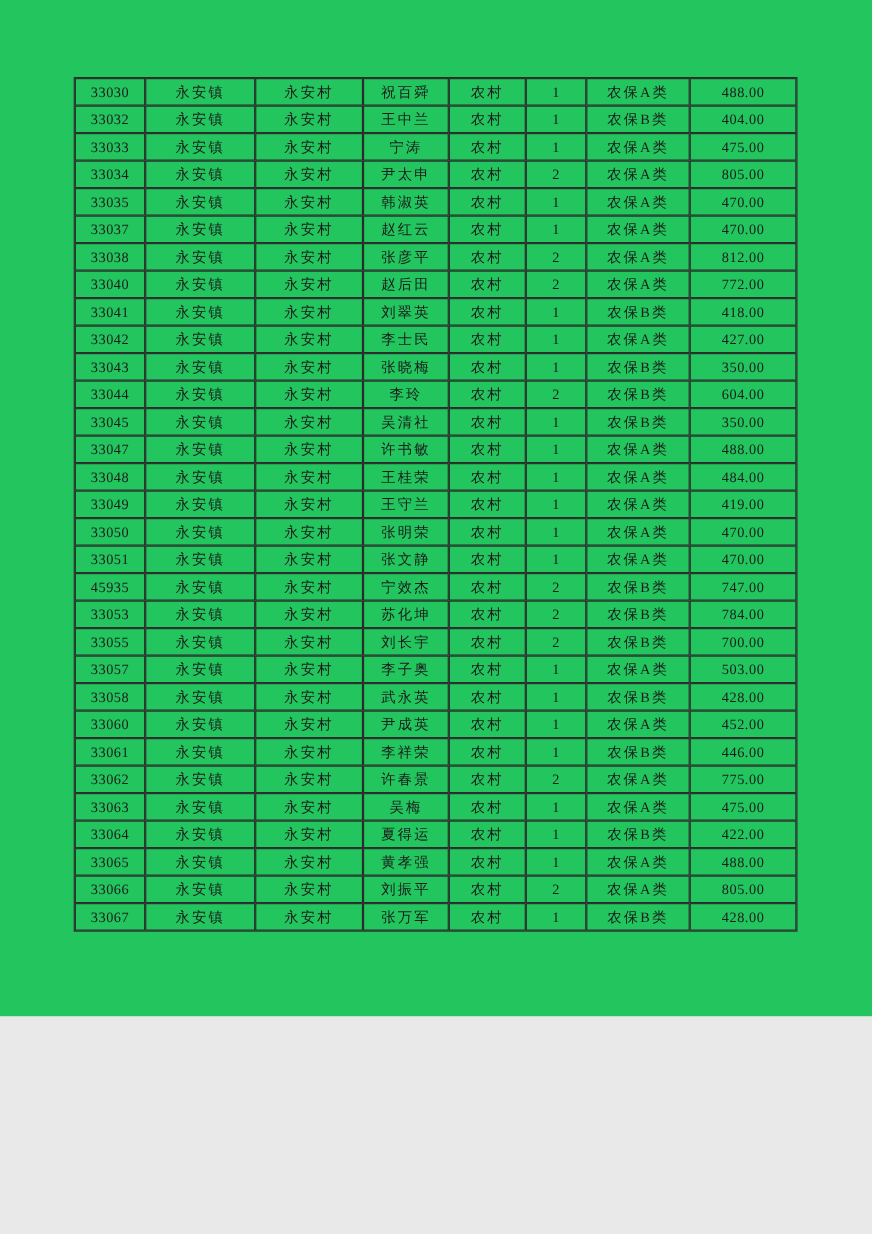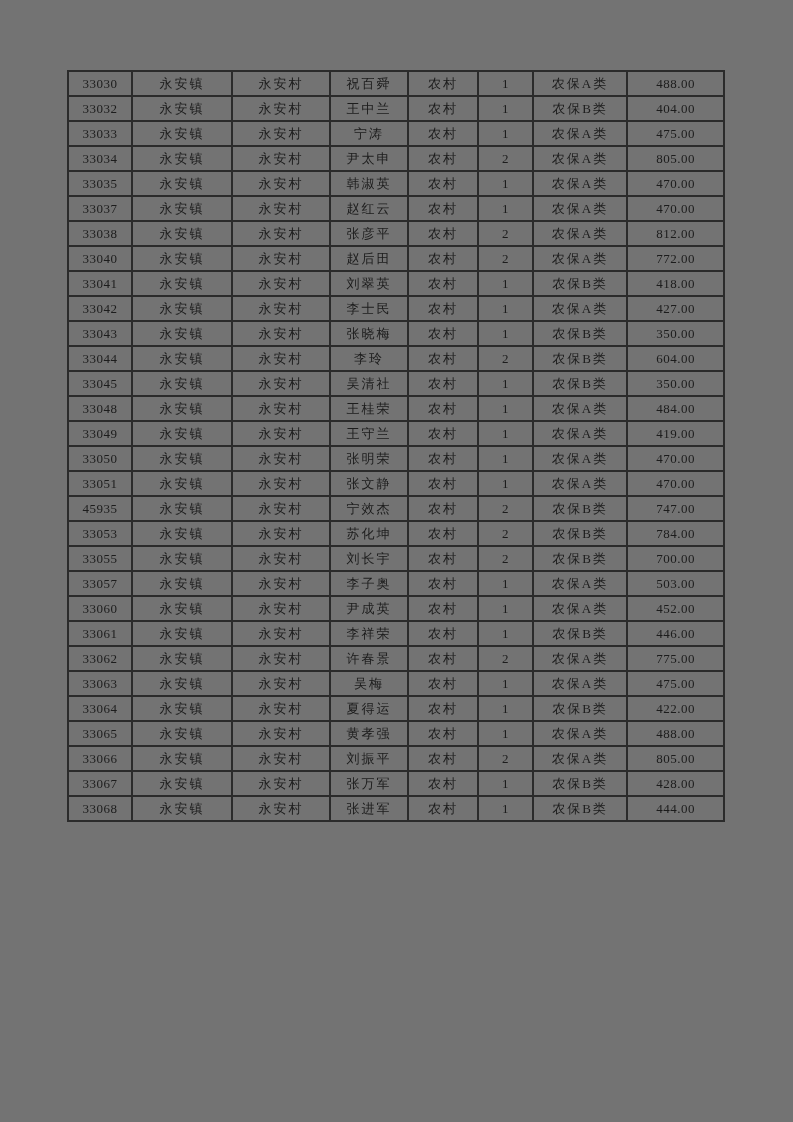--- a/index.html
+++ b/index.html
@@ -1,22 +1,22 @@
 <!DOCTYPE html>
 <html><head>
 <meta charset="utf-8">
 <style>
   * { margin: 0; padding: 0; box-sizing: border-box; }
   html, body { background: #e9e9e9; }
   .page {
     position: relative;
     width: 793px;
-    height: 1122px;
+    height: 924px;
     margin: 0 auto;
-    background: #737373;
+    background: #22c55e;
     font-family: "Liberation Serif", "DejaVu Serif", serif;
     color: #1c1c1c;
     overflow: hidden;
   }
   table.data-table {
     position: absolute;
     left: 67px;
     top: 70px;
     width: 656px;
     border-collapse: separate;
@@ -177,20 +177,30 @@
           <td class="num">33045</td>
           <td class="cjk">永安镇</td>
           <td class="cjk">永安村</td>
           <td class="cjk">吴清社</td>
           <td class="cjk">农村</td>
           <td class="num">1</td>
           <td class="cjk">农保B类</td>
           <td class="num">350.00</td>
         </tr>
         <tr>
+          <td class="num">33047</td>
+          <td class="cjk">永安镇</td>
+          <td class="cjk">永安村</td>
+          <td class="cjk">许书敏</td>
+          <td class="cjk">农村</td>
+          <td class="num">1</td>
+          <td class="cjk">农保A类</td>
+          <td class="num">488.00</td>
+        </tr>
+        <tr>
           <td class="num">33048</td>
           <td class="cjk">永安镇</td>
           <td class="cjk">永安村</td>
           <td class="cjk">王桂荣</td>
           <td class="cjk">农村</td>
           <td class="num">1</td>
           <td class="cjk">农保A类</td>
           <td class="num">484.00</td>
         </tr>
         <tr>
@@ -257,20 +267,30 @@
           <td class="num">33057</td>
           <td class="cjk">永安镇</td>
           <td class="cjk">永安村</td>
           <td class="cjk">李子奥</td>
           <td class="cjk">农村</td>
           <td class="num">1</td>
           <td class="cjk">农保A类</td>
           <td class="num">503.00</td>
         </tr>
         <tr>
+          <td class="num">33058</td>
+          <td class="cjk">永安镇</td>
+          <td class="cjk">永安村</td>
+          <td class="cjk">武永英</td>
+          <td class="cjk">农村</td>
+          <td class="num">1</td>
+          <td class="cjk">农保B类</td>
+          <td class="num">428.00</td>
+        </tr>
+        <tr>
           <td class="num">33060</td>
           <td class="cjk">永安镇</td>
           <td class="cjk">永安村</td>
           <td class="cjk">尹成英</td>
           <td class="cjk">农村</td>
           <td class="num">1</td>
           <td class="cjk">农保A类</td>
           <td class="num">452.00</td>
         </tr>
         <tr>
@@ -335,26 +355,16 @@
         </tr>
         <tr>
           <td class="num">33067</td>
           <td class="cjk">永安镇</td>
           <td class="cjk">永安村</td>
           <td class="cjk">张万军</td>
           <td class="cjk">农村</td>
           <td class="num">1</td>
           <td class="cjk">农保B类</td>
           <td class="num">428.00</td>
-        </tr>
-        <tr>
-          <td class="num">33068</td>
-          <td class="cjk">永安镇</td>
-          <td class="cjk">永安村</td>
-          <td class="cjk">张进军</td>
-          <td class="cjk">农村</td>
-          <td class="num">1</td>
-          <td class="cjk">农保B类</td>
-          <td class="num">444.00</td>
         </tr>
       </tbody>
   </table>
 </div>
 
 </body></html>

